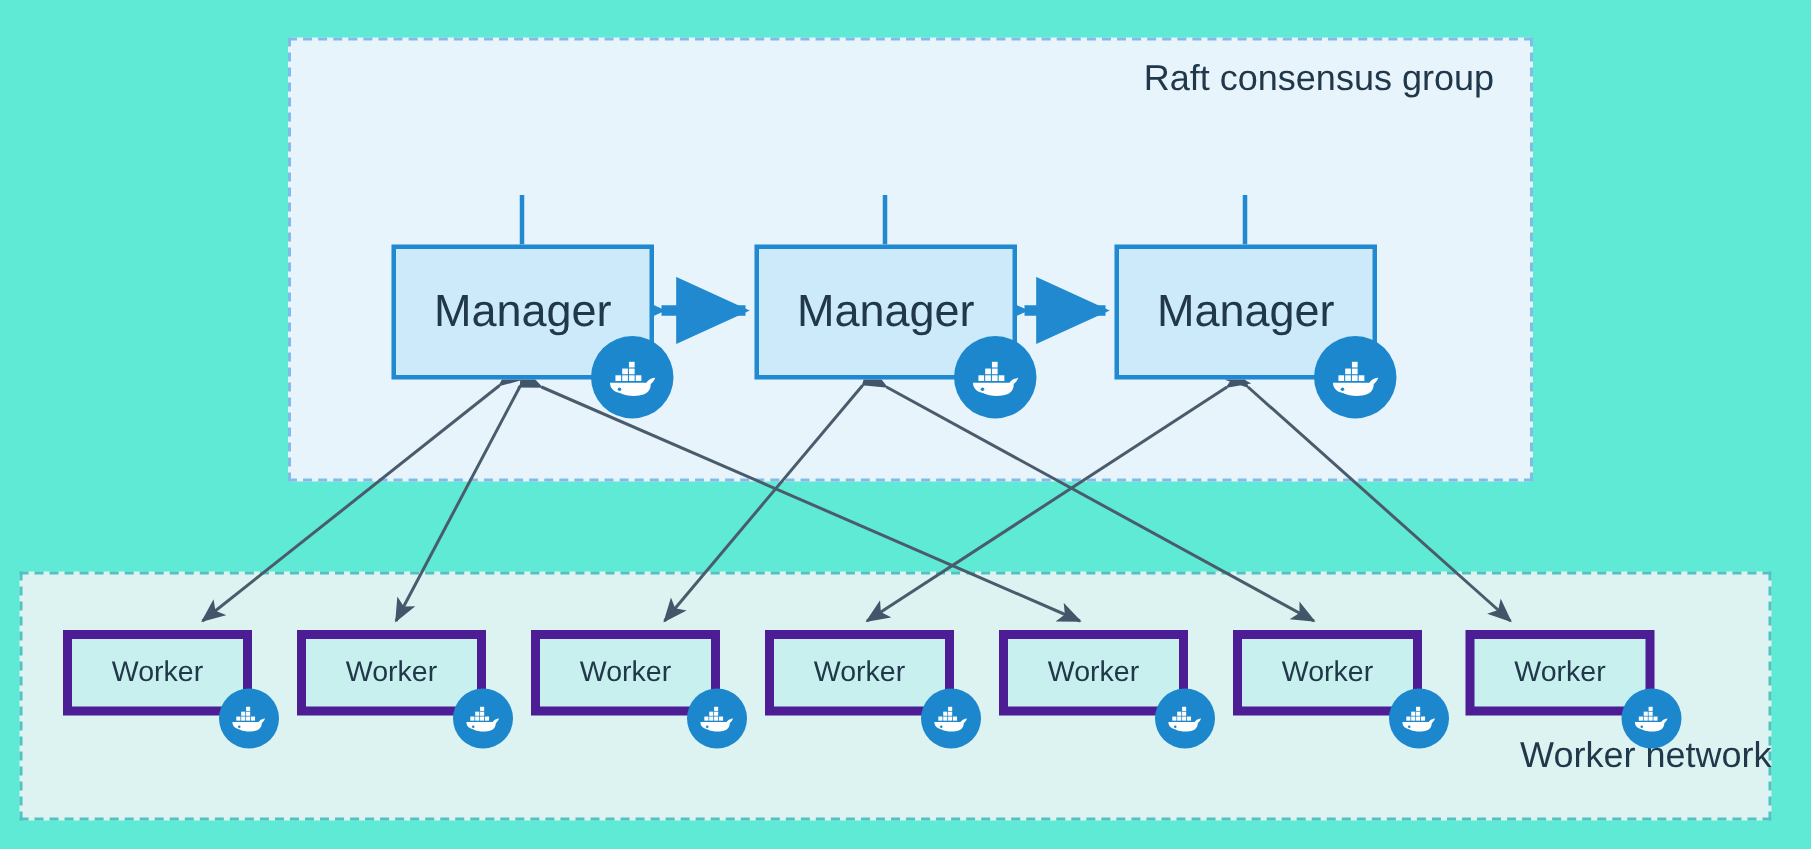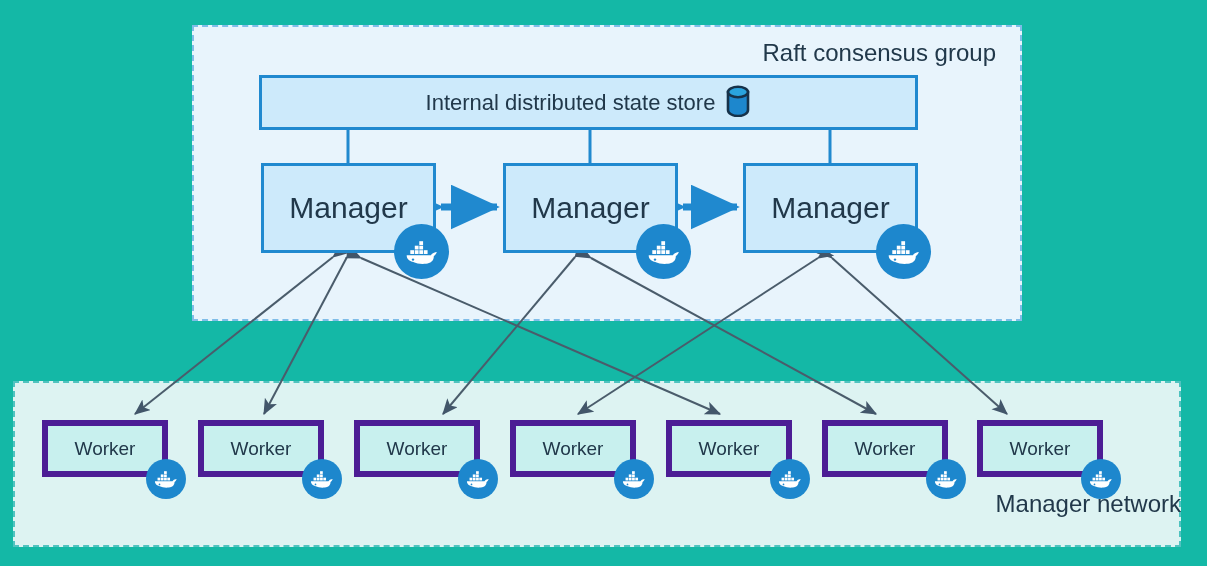--- a/index.html
+++ b/index.html
@@ -1,17 +1,17 @@
 <!DOCTYPE html>
 <html><head>
 <meta charset="utf-8">
 <style>
   html,body{margin:0;padding:0;background:#ffffff;}
   body{font-family:"Liberation Sans","DejaVu Sans",sans-serif;}
-  #stage{position:relative;width:1207px;height:566px;background:#14b8a6;overflow:hidden;}
+  #stage{position:relative;width:1207px;height:566px;background:#5eead4;overflow:hidden;}
   #wires{position:absolute;left:0;top:0;width:1207px;height:566px;}
 
   .zone{position:absolute;box-sizing:border-box;}
   .zone-raft{left:192px;top:25px;width:830px;height:296px;background:#e8f4fc;border:2px dashed #7fbde8;}
   .zone-gossip{left:13px;top:381px;width:1168px;height:166px;background:#ddf3f2;border:2px dashed #4fc3c0;}
 
   .zone-label{position:absolute;color:#21384a;white-space:nowrap;}
   .raft-label{left:596px;top:39px;width:400px;text-align:right;font-size:24px;}
   .gossip-label{left:781px;top:490px;width:400px;text-align:right;font-size:24px;}
 
@@ -67,31 +67,22 @@
       <path d="M347,257 L264,414"></path>
       <path d="M361,258 L720,414"></path>
       <path d="M575,257 L443,414"></path>
       <path d="M591,258 L876,414"></path>
       <path d="M818,258 L578,414"></path>
       <path d="M832,258 L1007,414"></path>
     </g>
   </svg>
 
   <div class="zone-label raft-label">Raft consensus group</div>
-  <div class="zone-label gossip-label">Manager network</div>
-
-  <div class="store">
-    <span class="store-text">Internal distributed state store</span>
-    <span class="db-icon">
-      <svg width="26" height="32" viewBox="0 0 26 32">
-        <path d="M3,7 L3,25 a10,6 0 0 0 20,0 L23,7 Z" fill="#1d87cd" stroke="#16324a" stroke-width="2.6"></path>
-        <ellipse cx="13" cy="7" rx="10" ry="5.2" fill="#2aa3dd" stroke="#16324a" stroke-width="2.6"></ellipse>
-      </svg>
-    </span>
-  </div>
+  <div class="zone-label gossip-label">Worker network</div>
+
 
   <div class="mgr mgr1">
     <span class="mgr-text">Manager</span>
   </div>
   <div class="mgr mgr2">
     <span class="mgr-text">Manager</span>
   </div>
   <div class="mgr mgr3">
     <span class="mgr-text">Manager</span>
   </div>

